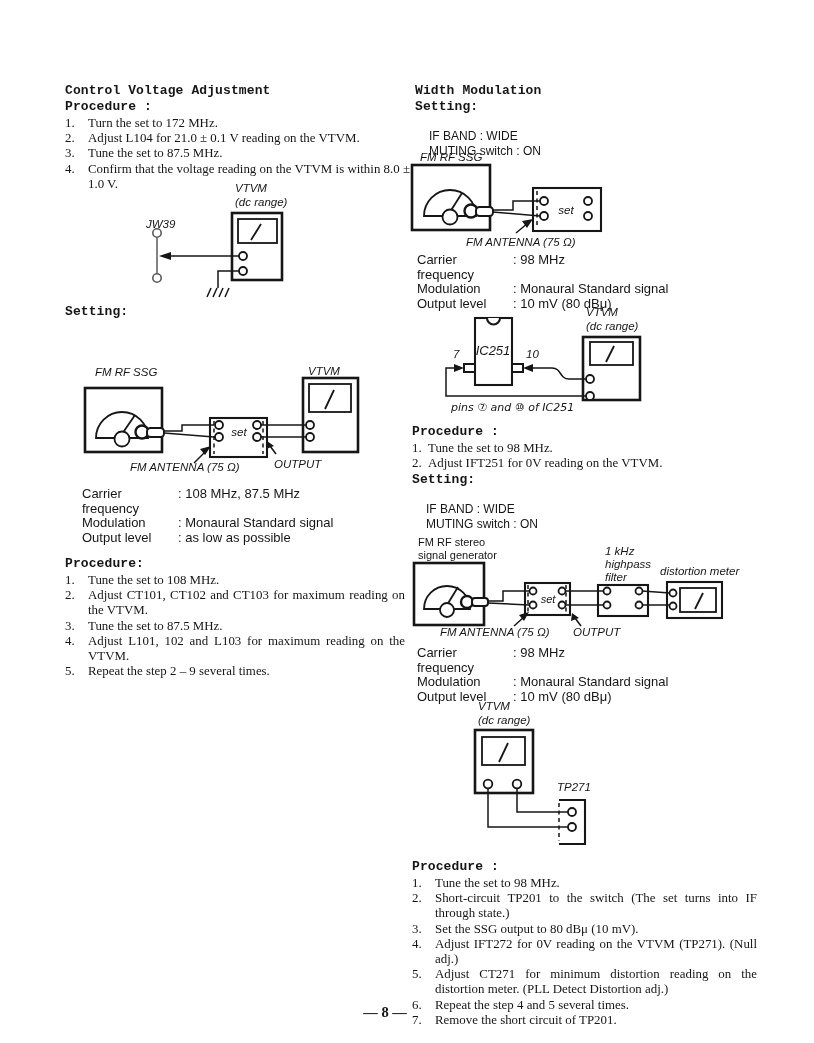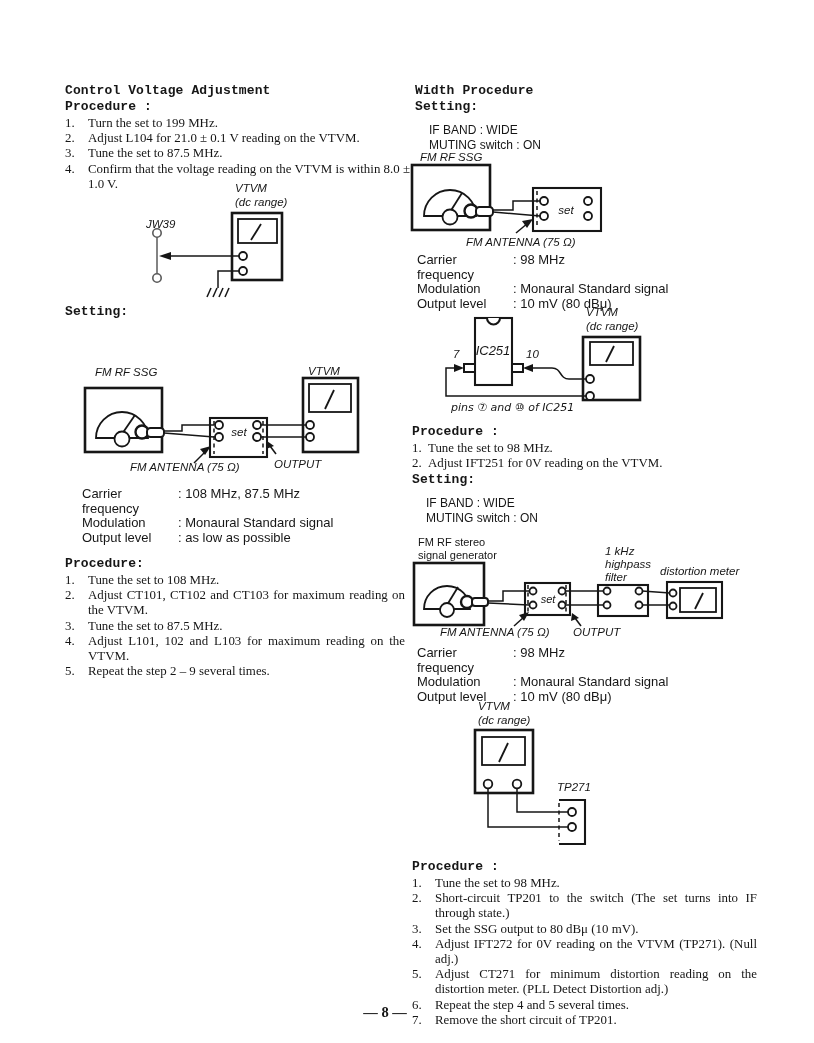--- a/index.html
+++ b/index.html
@@ -12,21 +12,21 @@
   .abs { position:absolute; }
   .h {
     font-family:Liberation Mono, monospace;
     font-weight:bold; font-size:13px; line-height:16px;
     letter-spacing:0.1px;
   }
   .set-item {
     font-family:"Liberation Sans", sans-serif;
     font-size:12px; line-height:14.5px; padding-left:14px;
   }
-  .set-wrap { margin-top:8px; }
+  .set-wrap { margin-top:14px; }
   .steps { font-size:12.9px; line-height:15.2px; margin-top:1px; }
   .step { display:flex; }
   .step .n { flex:0 0 auto; width:23px; }
   .steps.tight .step .n { width:16px; }
   .step .t { flex:1 1 auto; text-align:justify; }
   .sig { font-family:"Liberation Sans", sans-serif; font-size:13px; line-height:14.5px; }
   .sig-row { display:flex; }
   .sig-row .sl { flex:0 0 auto; width:96px; }
   .pageno { font-size:14.5px; font-weight:bold; text-align:center; }
   svg { display:block; overflow:visible; }
@@ -48,21 +48,21 @@
 </style>
 </head>
 <body>
 
 <div class="abs" style="left:65px; top:83px; width:345px;">
   <div class="h">Control Voltage Adjustment</div>
   <div class="h">Procedure :</div>
   <div class="steps">
     <div class="step">
         <span class="n">1.</span>
-        <span class="t">Turn the set to 199 MHz.</span>
+        <span class="t">Turn the set to 172 MHz.</span>
       </div>
     <div class="step">
         <span class="n">2.</span>
         <span class="t">Adjust L104 for 21.0 ± 0.1 V reading on the VTVM.</span>
       </div>
     <div class="step">
         <span class="n">3.</span>
         <span class="t">Tune the set to 87.5 MHz.</span>
       </div>
     <div class="step">
@@ -182,21 +182,21 @@
         <span class="t">Adjust L101, 102 and L103 for maximum reading on the VTVM.</span>
       </div>
     <div class="step">
         <span class="n">5.</span>
         <span class="t">Repeat the step 2 – 9 several times.</span>
       </div>
   </div>
 </div>
 
 <div class="abs" style="left:415px; top:83px; width:330px;">
-  <div class="h">Width Procedure</div>
+  <div class="h">Width Modulation</div>
   <div class="h">Setting:</div>
   <div class="set-wrap">
     <div class="set-item">IF BAND : WIDE</div>
     <div class="set-item">MUTING switch : ON</div>
   </div>
 </div>
 
 <div class="abs" style="left:410px; top:148px;">
   <svg width="240" height="105" viewBox="0 0 240 105">
     <text x="10" y="13" class="it">FM RF SSG</text>

